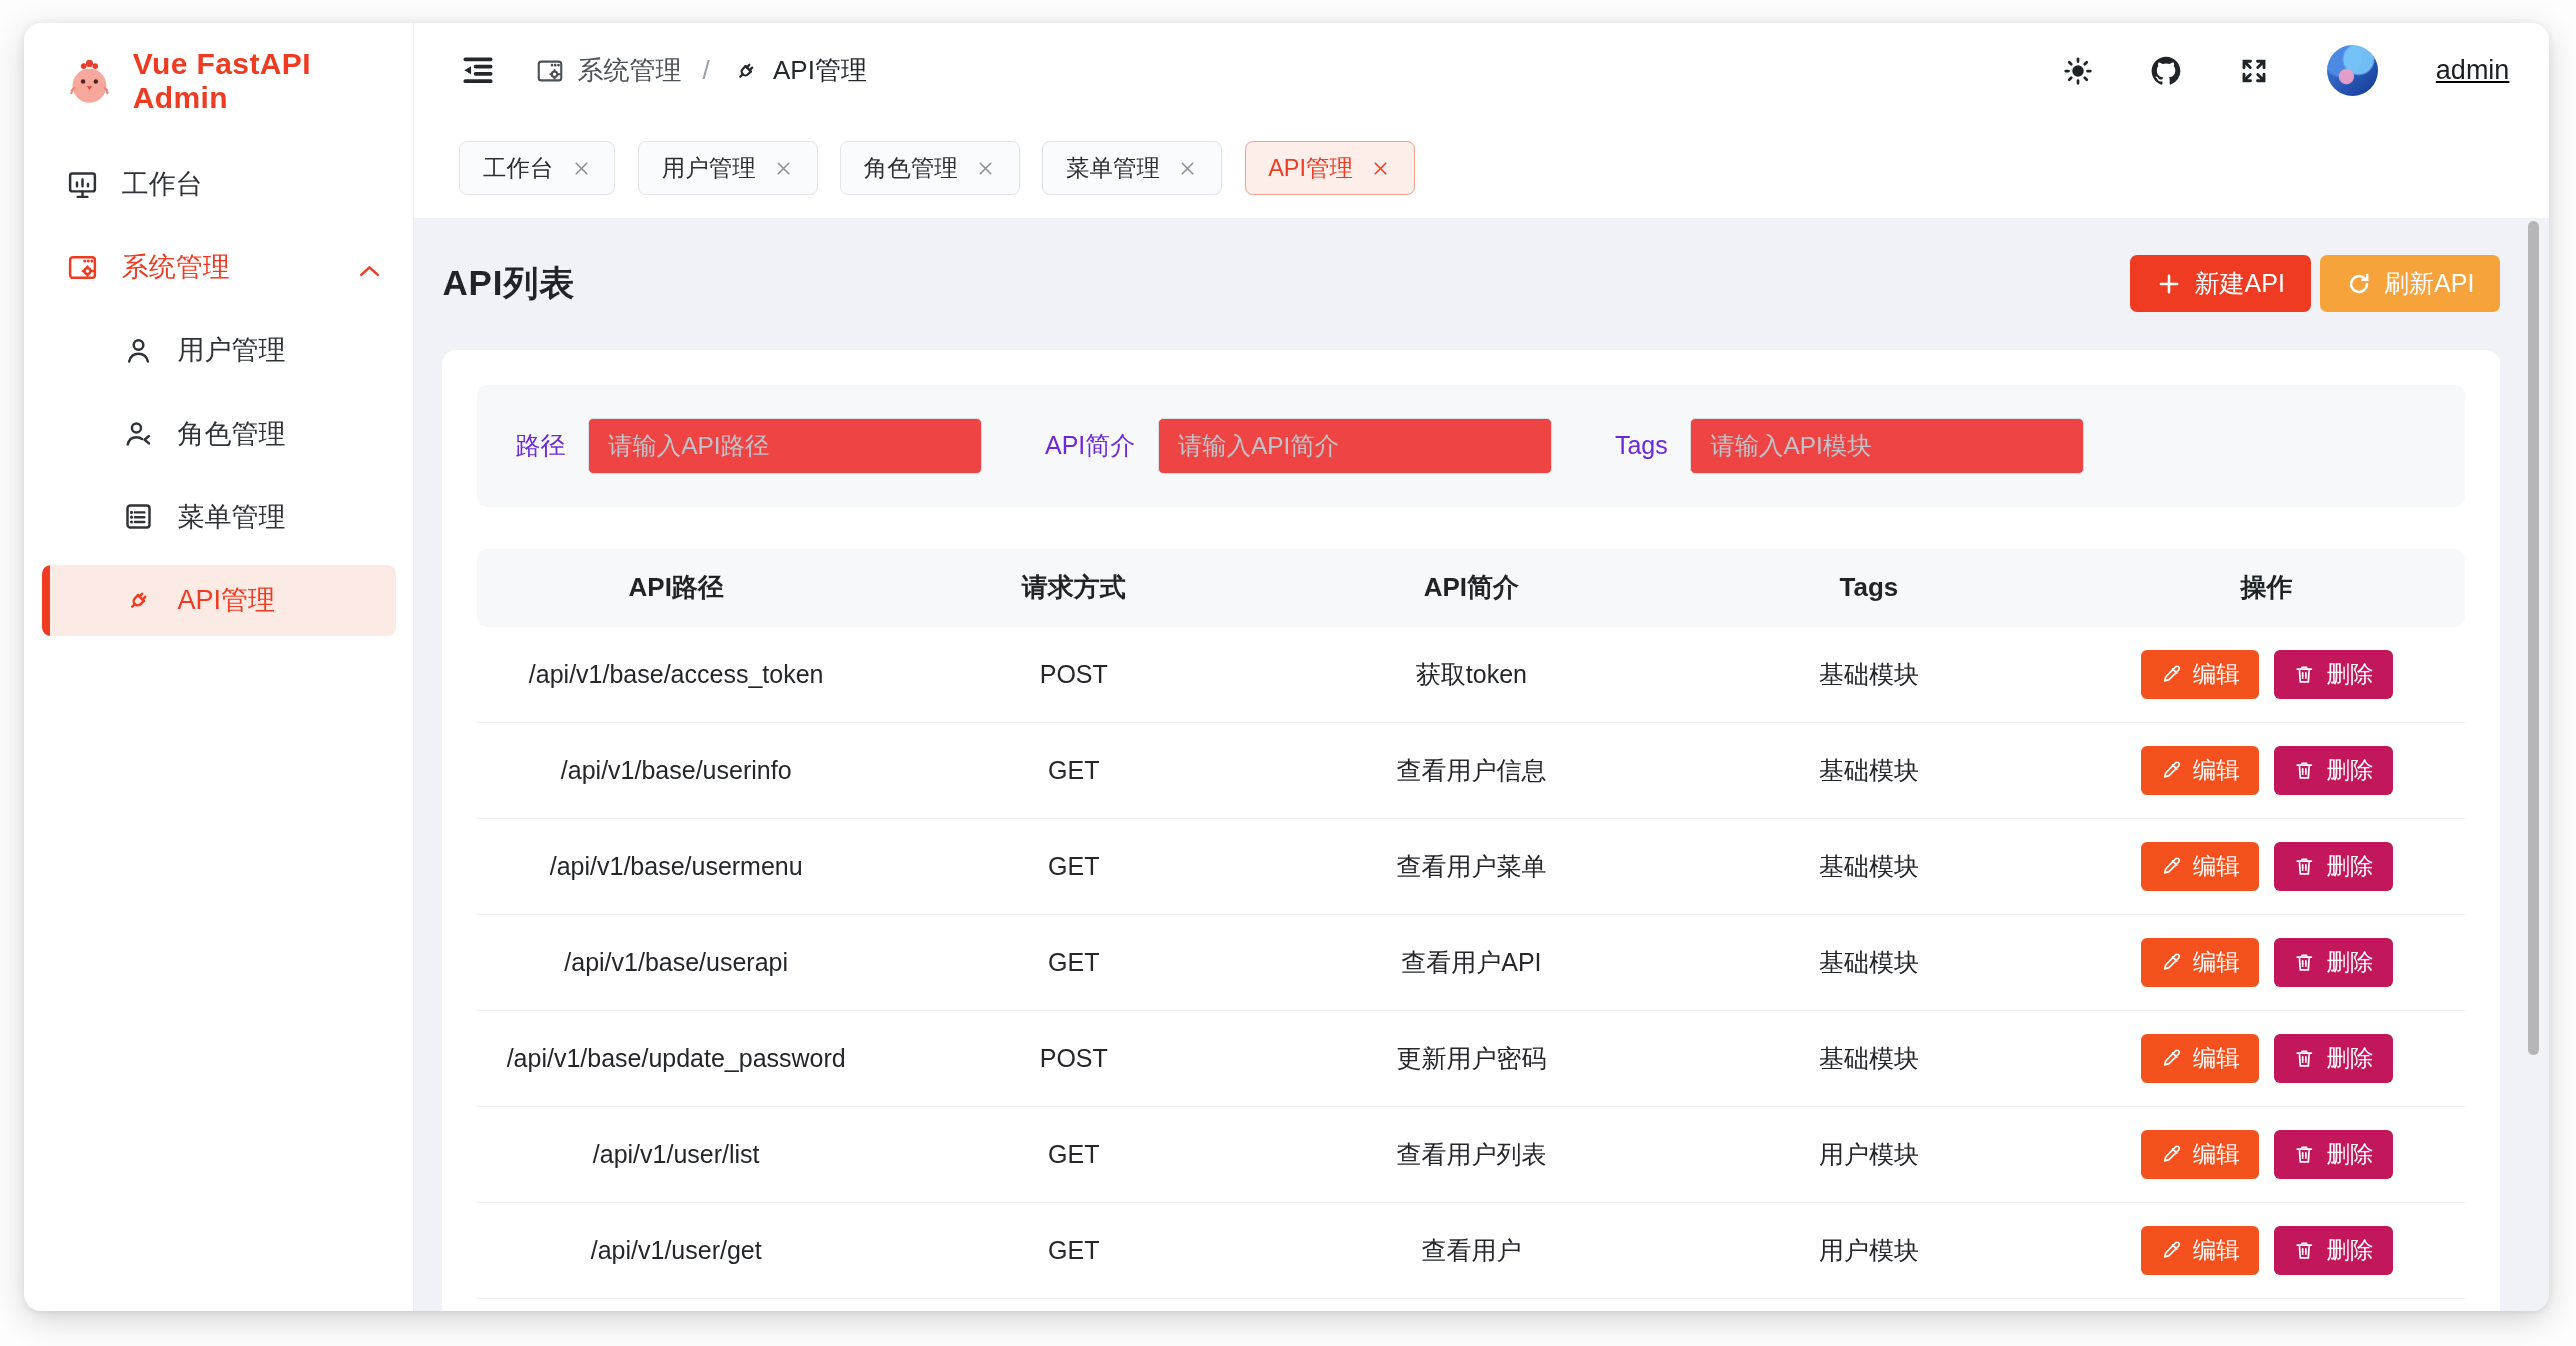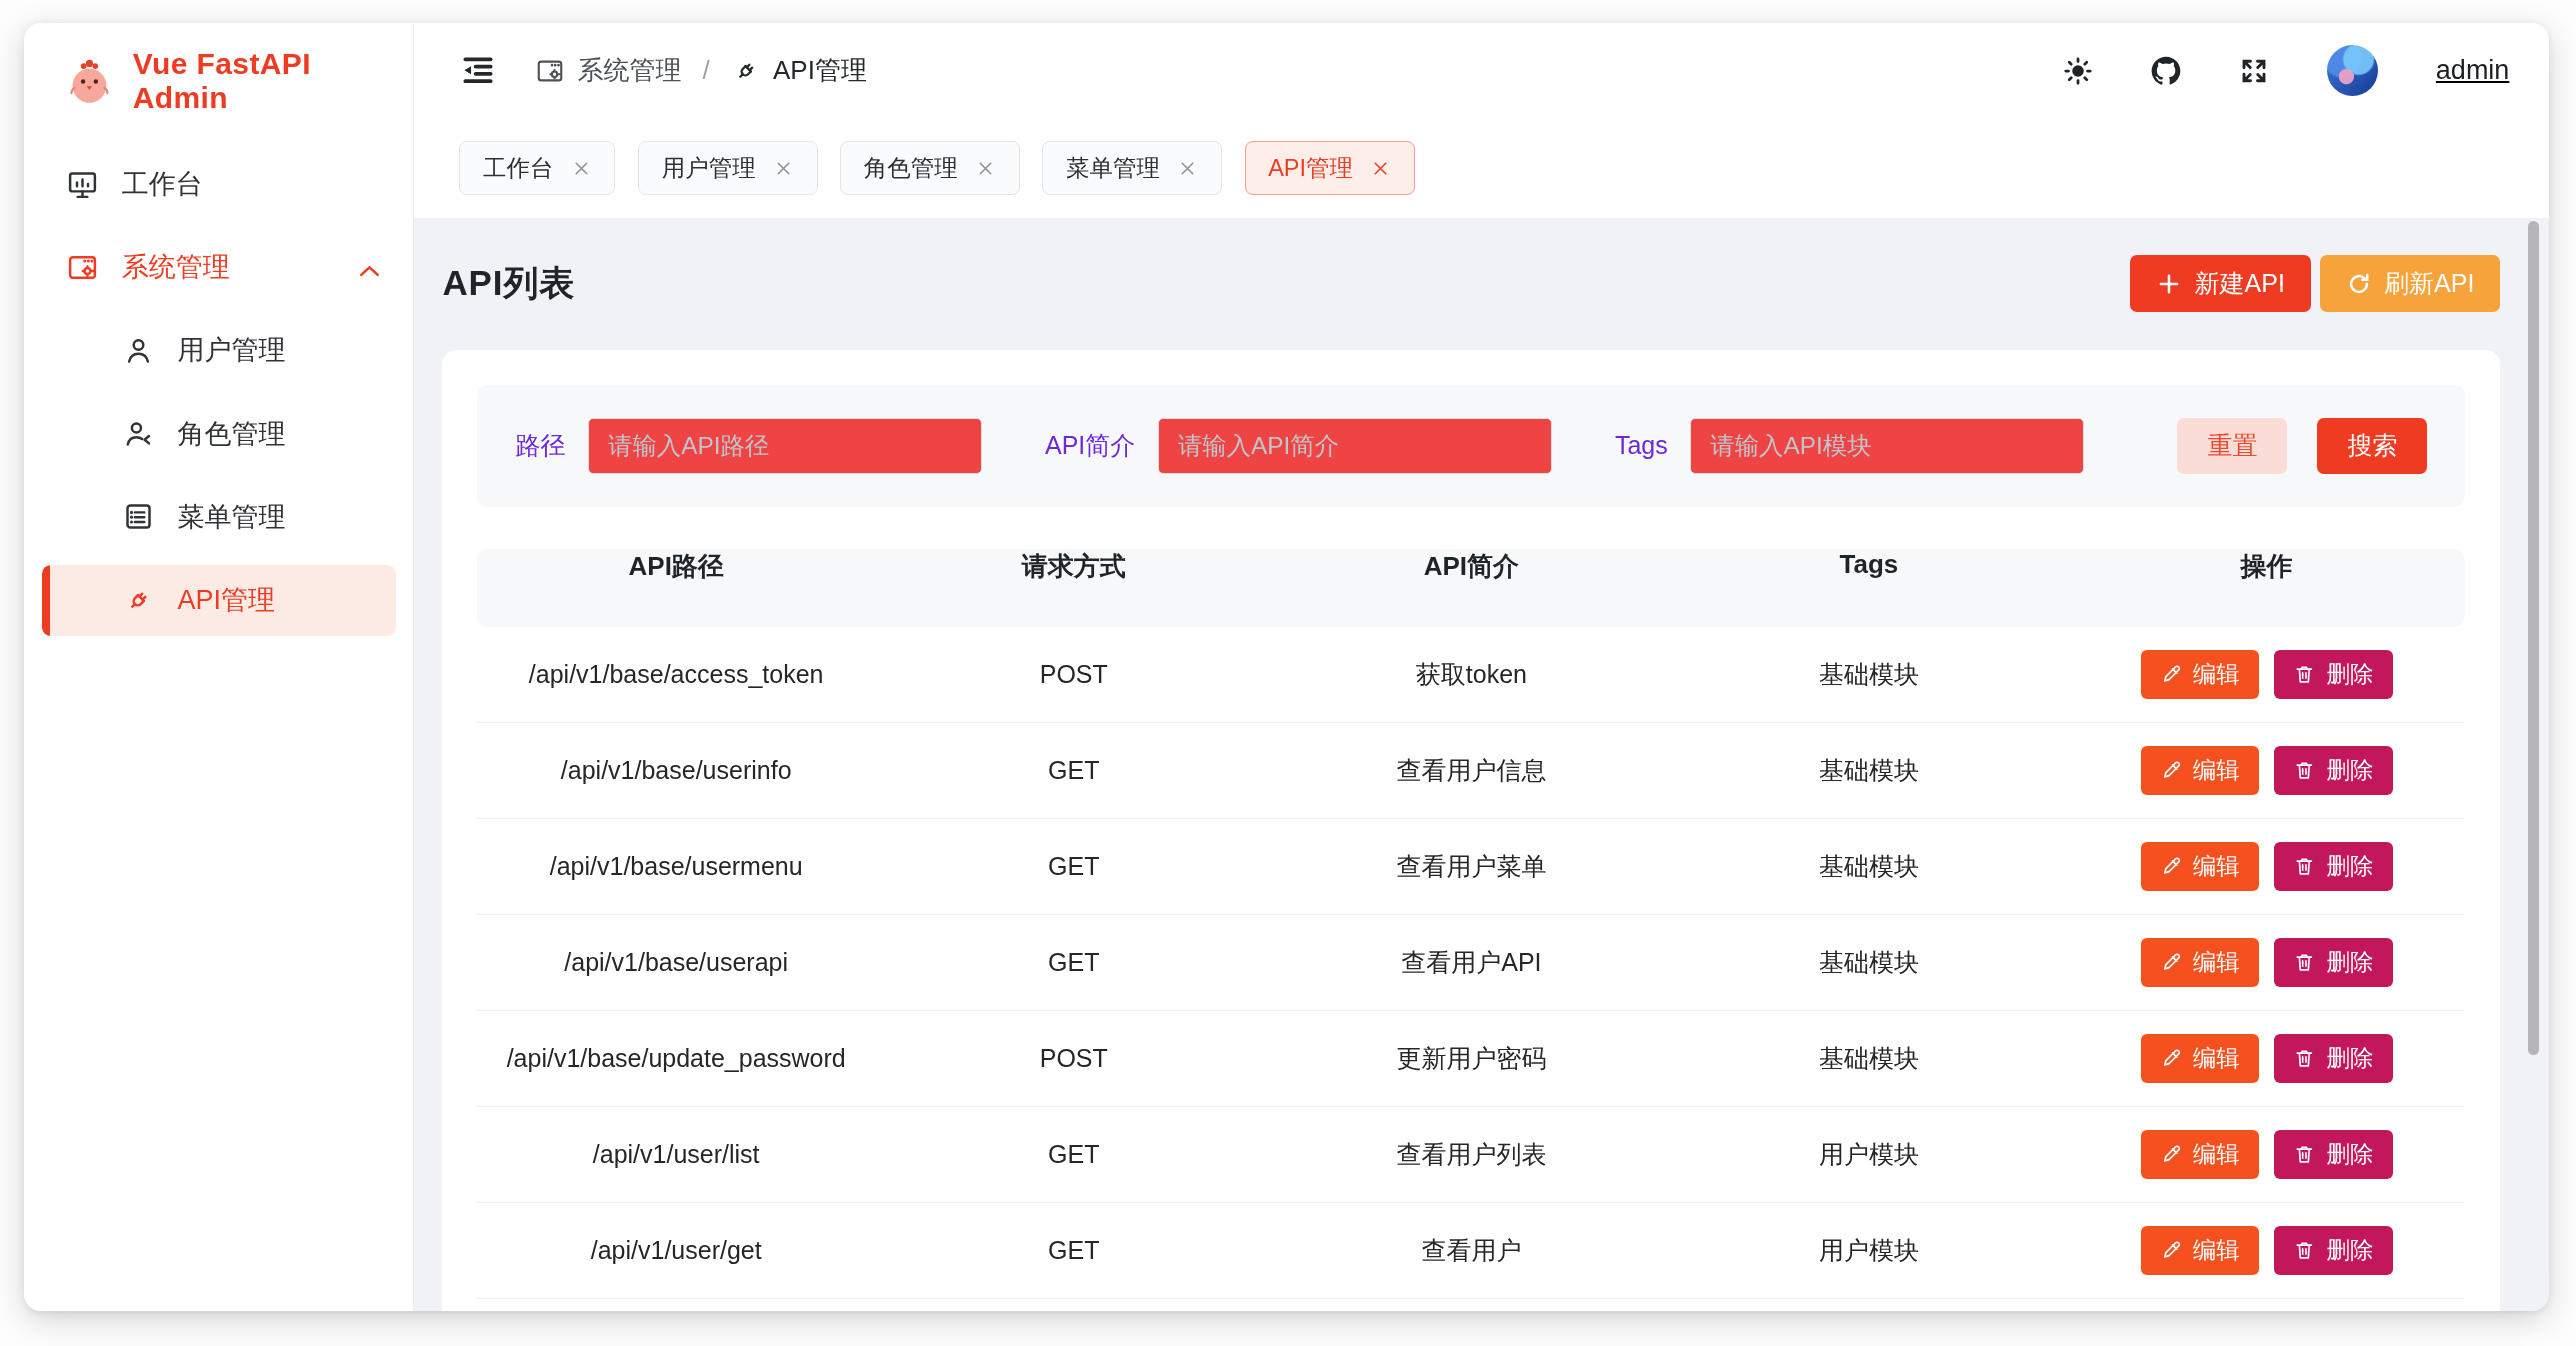--- a/index.html
+++ b/index.html
@@ -69,21 +69,21 @@
   .f-input { width:394px; height:56px; border:0.9px solid #dcdee3; border-radius:5.2px; background:#ef4444; padding:0 19px;
     font-size:24.4px; color:#2c2f33; font-family:inherit; outline:none; }
   .f-input::placeholder { color:#c0c4cb; }
   .f-group { display:flex; align-items:center; margin-right:63px; }
   .filter-actions { margin-left:auto; display:flex; gap:30px; }
   .btn-reset { height:56px; padding:0 30px; border:none; border-radius:7px; background:var(--reset-bg,#FADDD6);
     color:var(--reset-text,#E9492F); font-size:25px; font-family:inherit; cursor:pointer; }
   .btn-search { height:56px; padding:0 30px; border:none; border-radius:7px; background:var(--primary,#EE3B22);
     color:#fff; font-size:25px; font-family:inherit; cursor:pointer; }
   .table { margin-top:42px; }
-  .thead { height:78px; background:var(--panel-bg,#F7F8FA); border-radius:10.5px; display:flex; }
+  .thead { height:78px; background:var(--panel-bg,#F7F8FA); border-radius:10.5px; display:flex; align-items:center; }
   .th { width:20%; text-align:center; font-size:26px; font-weight:600; color:#1f2428; }
   .tr { height:96px; display:flex; align-items:center; border-bottom:1.7px solid #eef0f3; background:#fff; }
   .td { width:20%; text-align:center; font-size:25px; color:#24262a; }
   .td-actions { width:20%; display:flex; justify-content:center; gap:15.7px; }
   .row-btn { display:flex; align-items:center; gap:10.5px; height:49px; padding:8px 19px; border:none; border-radius:6.1px;
     color:#fff; font-size:23.5px; font-family:inherit; cursor:pointer; }
   .row-btn svg { width:22.6px; height:22.6px; }
   .btn-edit { background:var(--edit,#F4511E); }
   .btn-delete { background:var(--delete,#C2185B); }
   .scroll-thumb { position:absolute; right:10.5px; top:3.5px; width:11.3px; height:834px; border-radius:6.1px; background:#b6b6ba; }
@@ -305,24 +305,20 @@
               <input class="f-input" placeholder="请输入API路径" style="">
             </div>
             <div class="f-group">
               <span class="f-label">API简介</span>
               <input class="f-input" placeholder="请输入API简介" style="">
             </div>
             <div class="f-group" style="margin-right:0">
               <span class="f-label">Tags</span>
               <input class="f-input" placeholder="请输入API模块" style="">
             </div>
-            <div class="filter-actions">
-              <button class="btn-reset">重置</button>
-              <button class="btn-search">搜索</button>
-            </div>
           </div>
 
           <div class="table">
             <div class="thead" id="thead">
                 <div class="th">API路径</div>
                 <div class="th">请求方式</div>
                 <div class="th">API简介</div>
                 <div class="th">Tags</div>
                 <div class="th">操作</div>
               </div>

